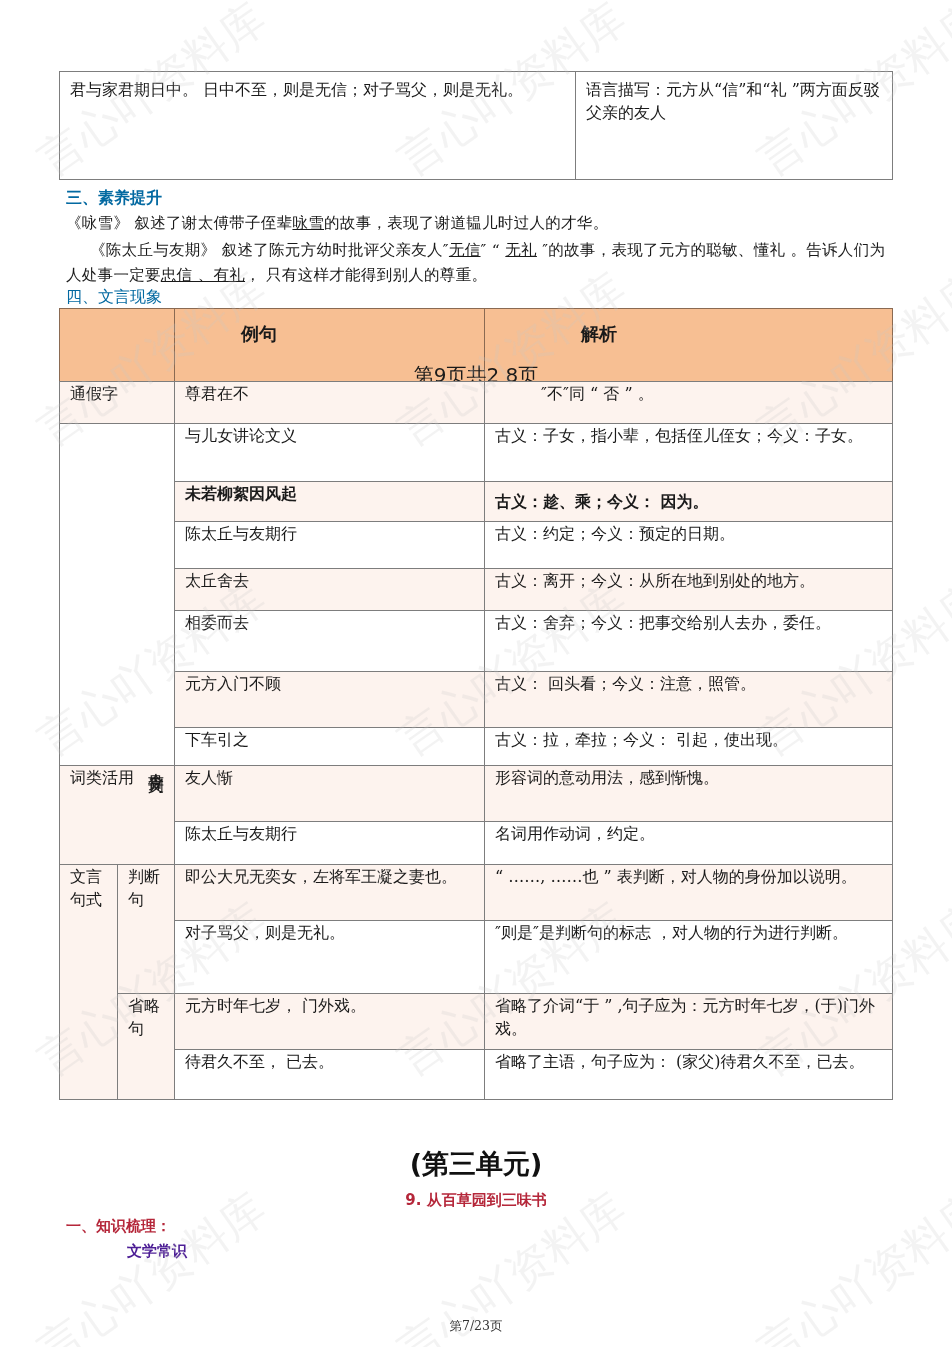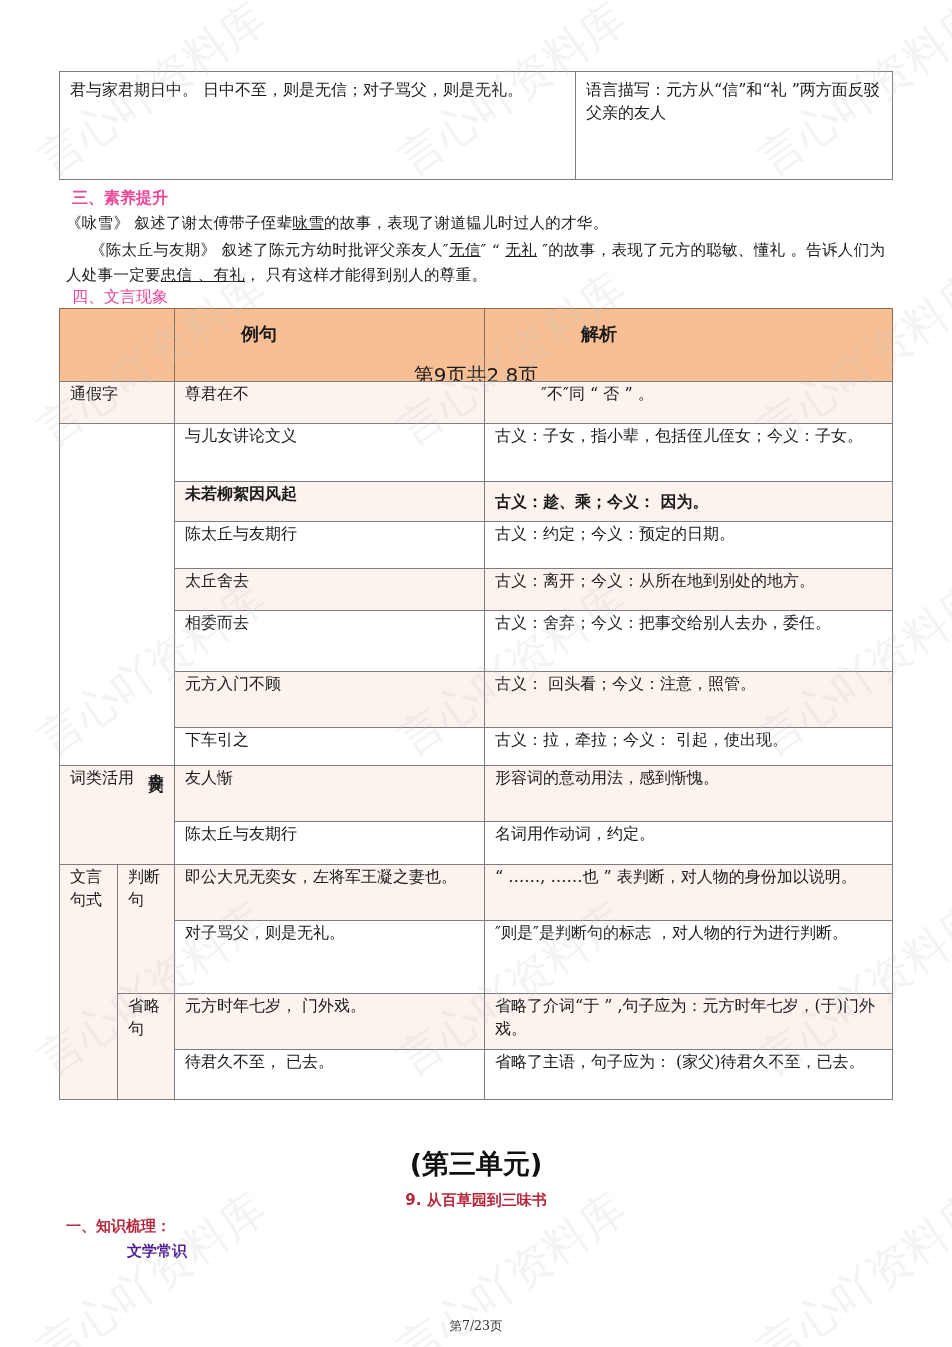--- a/index.html
+++ b/index.html
@@ -10,21 +10,21 @@
   }
   .watermark {
     position: absolute; color: rgba(200,200,200,0.22);
     font-family: "DejaVu Sans", sans-serif; font-size: 44px;
     transform: rotate(-35deg); white-space: nowrap; pointer-events: none; z-index: 5;
   }
   table { border-collapse: collapse; position: absolute; table-layout: fixed; }
   td { border: 1.5px solid #7d7d7d; vertical-align: top; font-size: 16px; line-height: 23px; }
   .t1 { left: 59px; top: 71px; width: 833px; }
   .t1 td { padding: 6px 10px; height: 95px; }
-  .sec-title { position: absolute; left: 66px; font-size: 16px; color: #ec4899; font-family: "DejaVu Sans", sans-serif; font-weight: bold; margin-left: 6px; }
+  .sec-title { position: absolute; left: 66px; font-size: 16px; color: #0369a1; font-family: "DejaVu Sans", sans-serif; font-weight: bold; }
   .para { position: absolute; left: 66px; font-size: 15.5px; line-height: 25px; width: 830px; letter-spacing: 0.3px; }
   .ul { text-decoration: underline; }
   .t2 { left: 59px; top: 308px; width: 833px; }
   .t2 td { background: #f7bf93; border-color: #8a6a52; height: 46px; font-family: "DejaVu Sans", sans-serif; font-weight: bold; font-size: 18px; text-align: center; vertical-align: middle; padding-bottom: 31px; }
   .pg-mid { position: absolute; left: 0; width: 952px; top: 362px; text-align: center; font-size: 20px; font-family: "DejaVu Sans", sans-serif; }
   .t3 { left: 59px; top: 381px; width: 833px; }
   .t3 td { padding: 0 10px; }
   .pink { background: #fdf3ee; }
   .vert { writing-mode: vertical-rl; text-orientation: upright; text-align: left; padding-top: 28px !important; padding-right: 6px !important; letter-spacing: 1px; }
   .unit-title { position: absolute; left: 0; width: 952px; top: 1146px; text-align: center; font-family: "DejaVu Sans", sans-serif; font-weight: bold; font-size: 27px; color: #111; }

